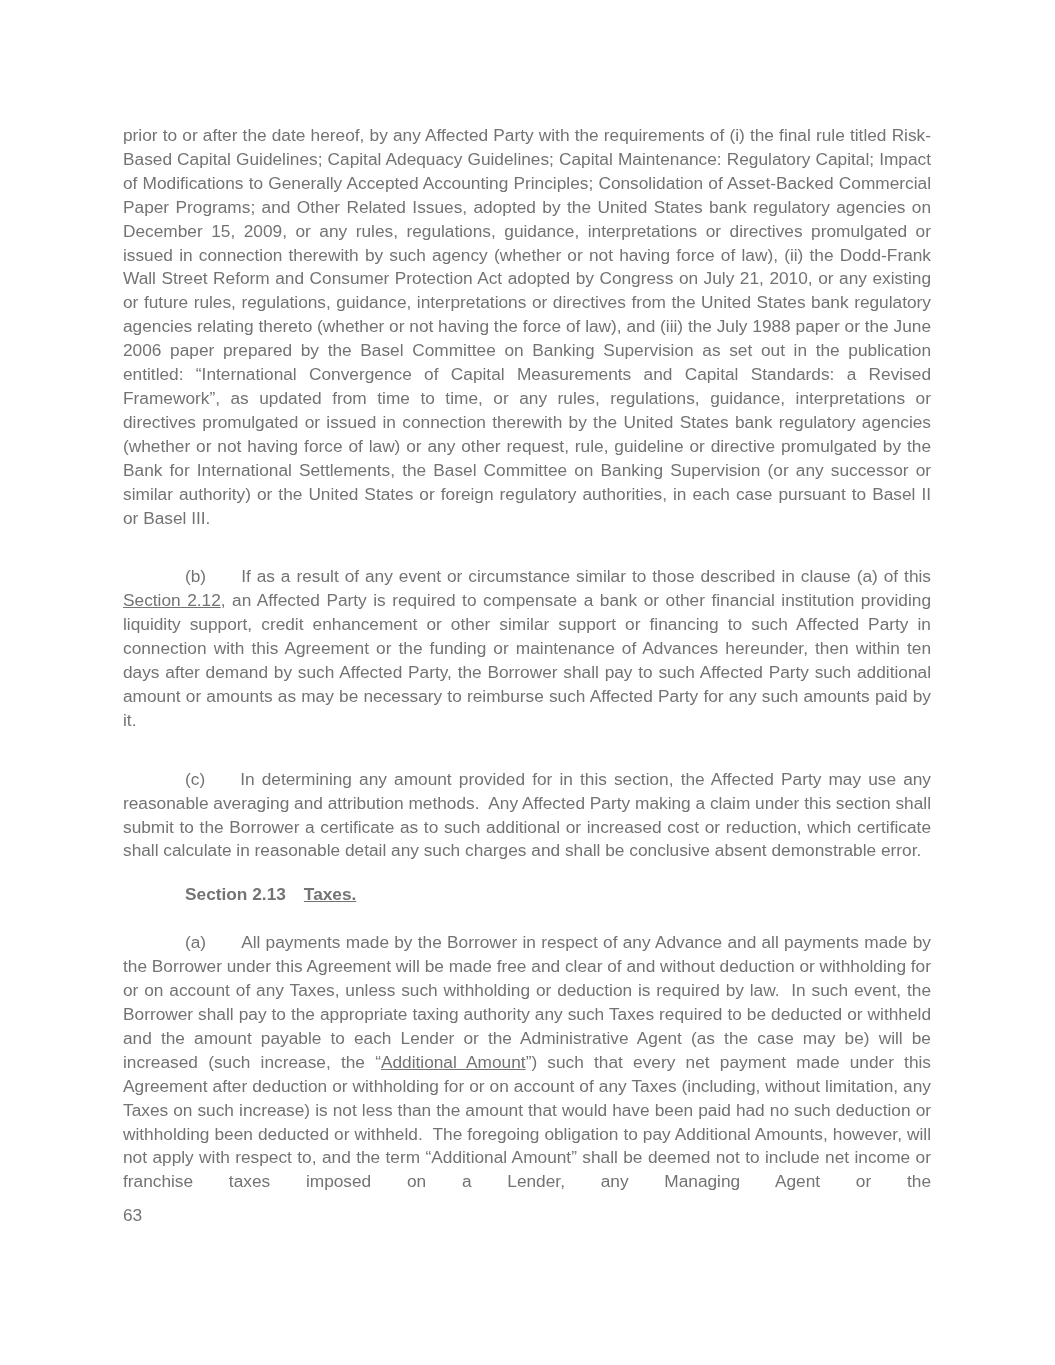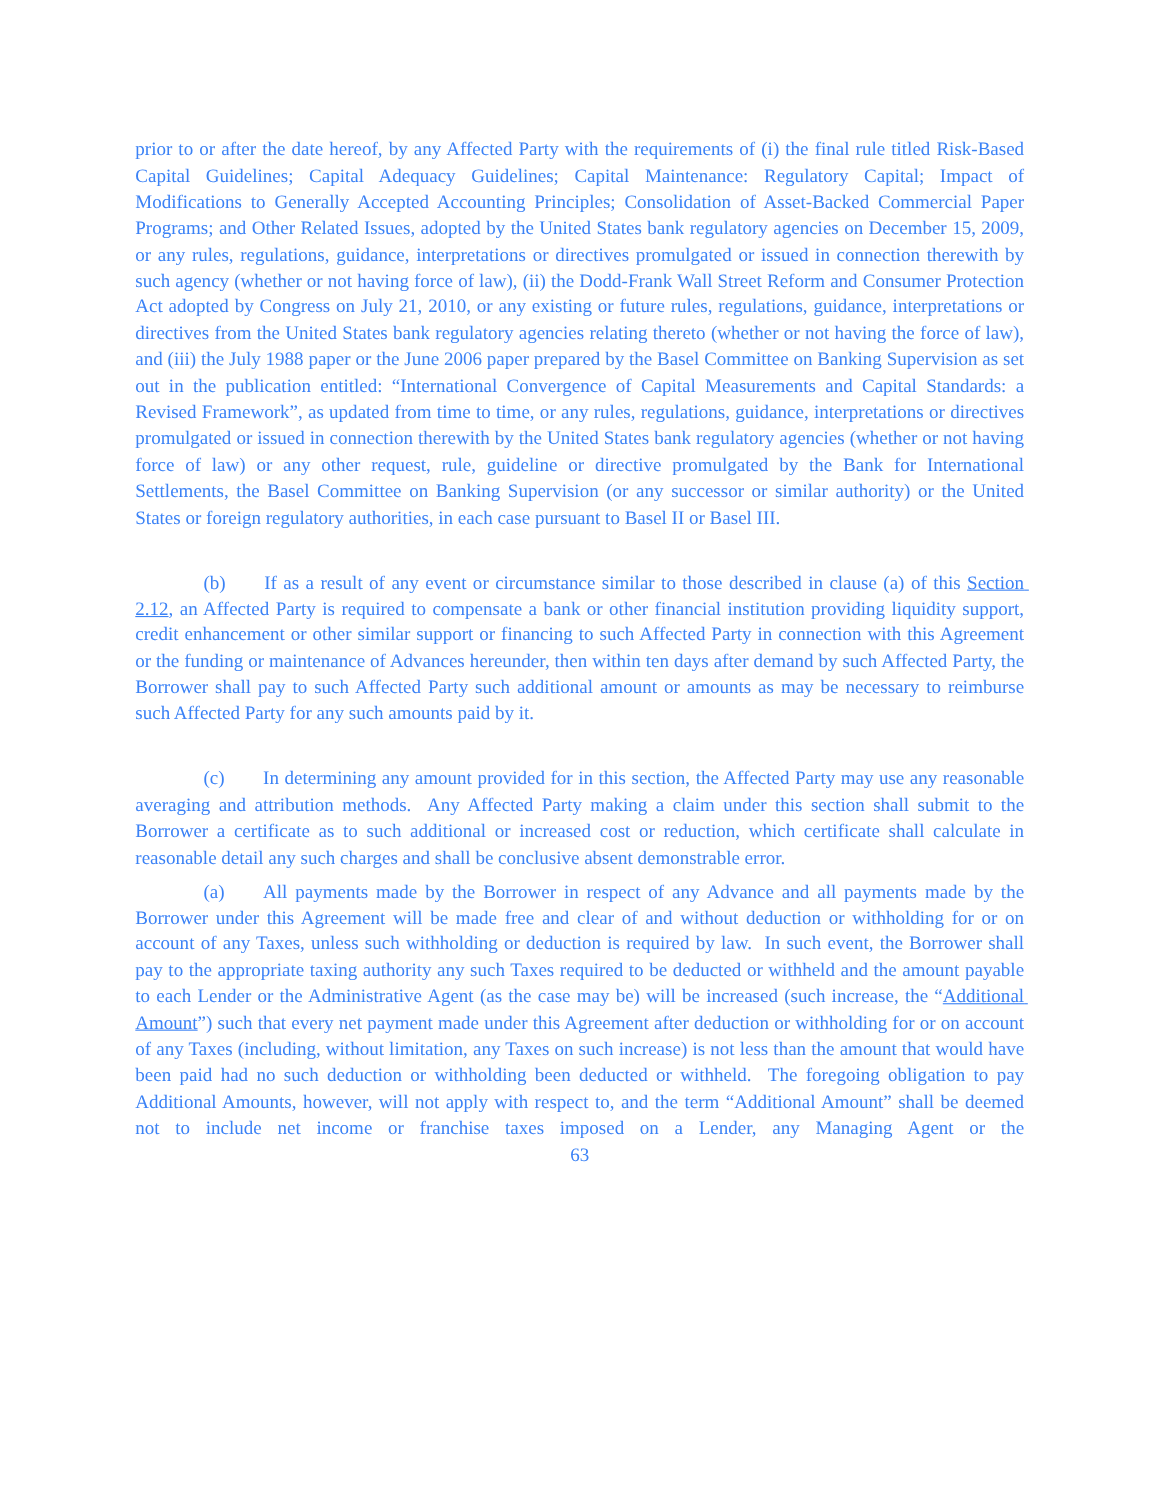--- a/index.html
+++ b/index.html
@@ -8,24 +8,24 @@
     background: #ffffff;
   }
   .page {
     position: relative;
     width: 1055px;
     height: 1365px;
     margin: 0 auto;
     background: #ffffff;
     box-sizing: border-box;
     padding: 124px 124px 0 123px;
-    font-family: Liberation Serif, serif;
+    font-family: Liberation Sans, sans-serif;
     font-size: 17.3px;
     line-height: 23.9px;
-    color: #3b82f6;
+    color: #737373;
     overflow: hidden;
   }
   .body-para {
     margin: 0;
     text-align: justify;
     white-space: pre-wrap;
   }
   .body-para.spaced {
     margin-top: 35px;
   }
@@ -45,36 +45,36 @@
   .section-heading {
     margin: 20px 0 0 62px;
     font-weight: bold;
     white-space: pre-wrap;
   }
   .section-heading .head-gap {
     display: inline-block;
     width: 18px;
   }
   .para-a {
-    margin-top: 7px;
+    margin-top: 24px;
   }
   .page-number {
-    margin-top: 0;
-    text-align: center;
+    margin-top: 10px;
   }
 </style>
 </head>
 <body>
 
 <div class="page">
 
   <p class="body-para continuation">prior to or after the date hereof, by any Affected Party with the requirements of (i) the final rule titled Risk-Based Capital Guidelines; Capital Adequacy Guidelines; Capital Maintenance: Regulatory Capital; Impact of Modifications to Generally Accepted Accounting Principles; Consolidation of Asset-Backed Commercial Paper Programs; and Other Related Issues, adopted by the United States bank regulatory agencies on December 15, 2009, or any rules, regulations, guidance, interpretations or directives promulgated or issued in connection therewith by such agency (whether or not having force of law), (ii) the Dodd-Frank Wall Street Reform and Consumer Protection Act adopted by Congress on July 21, 2010, or any existing or future rules, regulations, guidance, interpretations or directives from the United States bank regulatory agencies relating thereto (whether or not having the force of law), and (iii) the July 1988 paper or the June 2006 paper prepared by the Basel Committee on Banking Supervision as set out in the publication entitled: “International Convergence of Capital Measurements and Capital Standards: a Revised Framework”, as updated from time to time, or any rules, regulations, guidance, interpretations or directives promulgated or issued in connection therewith by the United States bank regulatory agencies (whether or not having force of law) or any other request, rule, guideline or directive promulgated by the Bank for International Settlements, the Basel Committee on Banking Supervision (or any successor or similar authority) or the United States or foreign regulatory authorities, in each case pursuant to Basel II or Basel III.</p>
 
   <p class="body-para spaced indented"><span>(b)</span><span class="tab"></span><span>If as a result of any event or circumstance similar to those described in clause (a) of this </span><span class="underline">Section 2.12</span><span>, an Affected Party is required to compensate a bank or other financial institution providing liquidity support, credit enhancement or other similar support or financing to such Affected Party in connection with this Agreement or the funding or maintenance of Advances hereunder, then within ten days after demand by such Affected Party, the Borrower shall pay to such Affected Party such additional amount or amounts as may be necessary to reimburse such Affected Party for any such amounts paid by it.</span></p>
 
   <p class="body-para spaced indented"><span>(c)</span><span class="tab"></span><span>In determining any amount provided for in this section, the Affected Party may use any reasonable averaging and attribution methods.  Any Affected Party making a claim under this section shall submit to the Borrower a certificate as to such additional or increased cost or reduction, which certificate shall calculate in reasonable detail any such charges and shall be conclusive absent demonstrable error.</span></p>
 
+  <p class="section-heading"><span>Section 2.13</span><span class="head-gap"></span><span class="underline">Taxes.</span></p>
 
   <p class="body-para para-a indented continues"><span>(a)</span><span class="tab"></span><span>All payments made by the Borrower in respect of any Advance and all payments made by the Borrower under this Agreement will be made free and clear of and without deduction or withholding for or on account of any Taxes, unless such withholding or deduction is required by law.  In such event, the Borrower shall pay to the appropriate taxing authority any such Taxes required to be deducted or withheld and the amount payable to each Lender or the Administrative Agent (as the case may be) will be increased (such increase, the “</span><span class="underline">Additional Amount</span><span>”) such that every net payment made under this Agreement after deduction or withholding for or on account of any Taxes (including, without limitation, any Taxes on such increase) is not less than the amount that would have been paid had no such deduction or withholding been deducted or withheld.  The foregoing obligation to pay Additional Amounts, however, will not apply with respect to, and the term “Additional Amount” shall be deemed not to include net income or franchise taxes imposed on a Lender, any Managing Agent or the</span></p>
 
   <div class="page-number">63</div>
 
 </div>
 
 </body></html>

